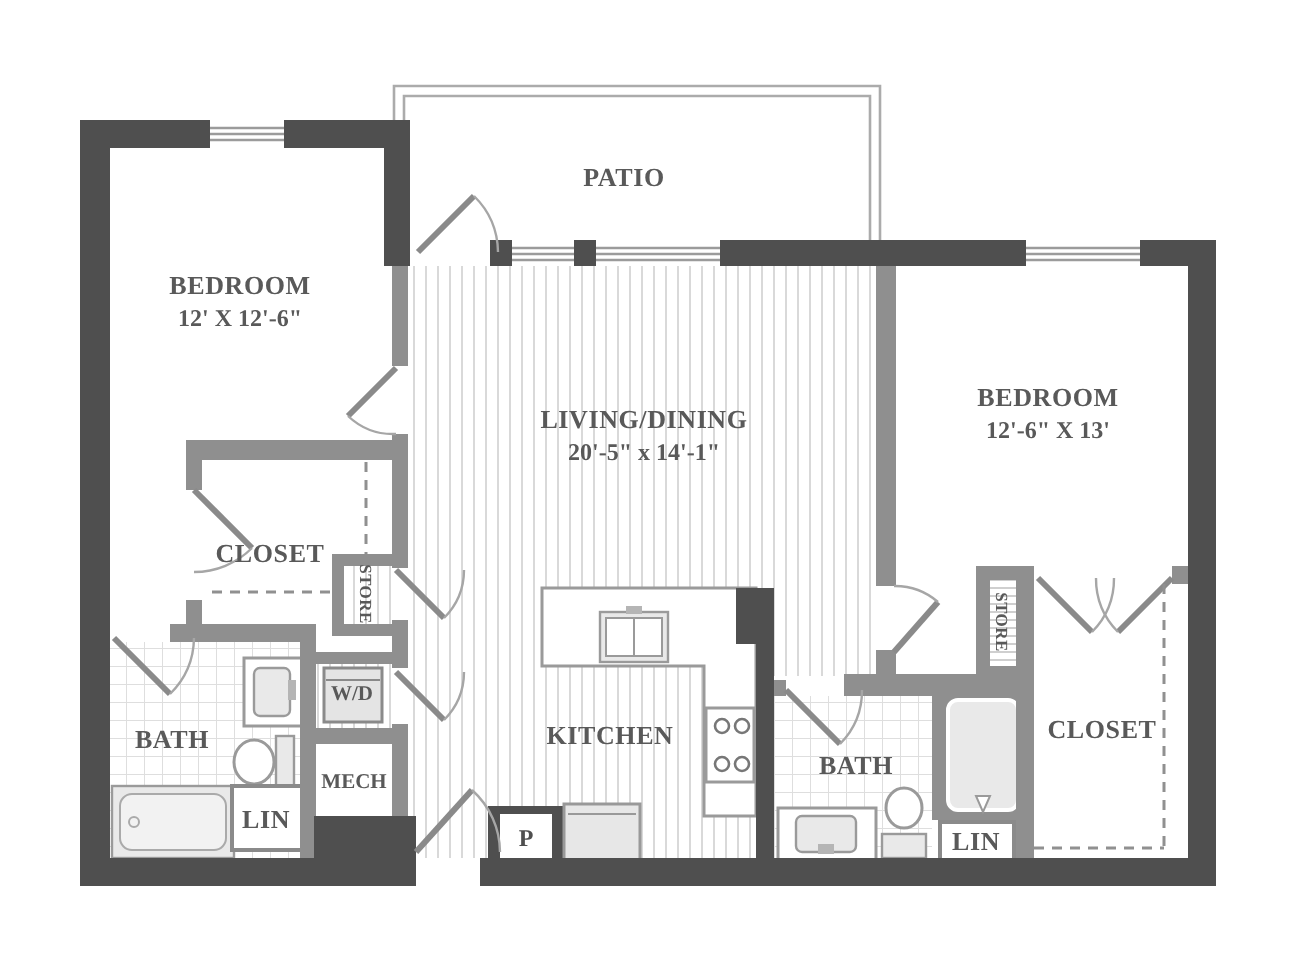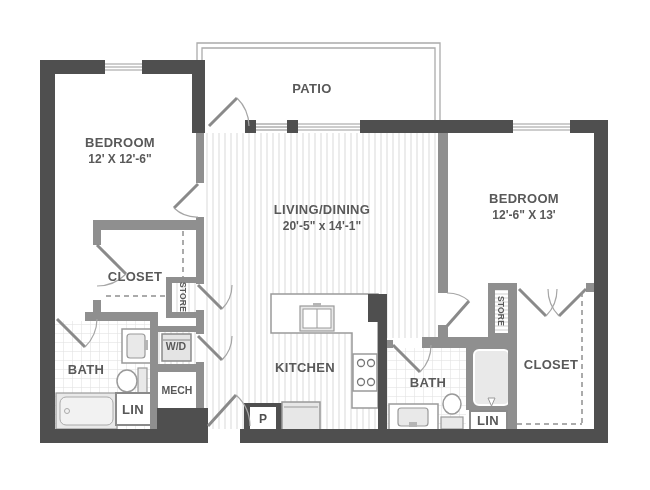--- a/index.html
+++ b/index.html
@@ -1,17 +1,17 @@
 <!DOCTYPE html>
 <html><head>
 <meta charset="utf-8">
 <style>
   html,body{margin:0;padding:0;background:#ffffff;}
   .stage{position:relative;width:650px;height:490px;background:#fef9c3;overflow:hidden;
-         font-family:Liberation Sans, sans-serif;}
+         font-family:Liberation Serif, serif;}
   svg{display:block;}
   .wallD{fill:#4f4f4f;}
   .wallG{fill:#8f8f8f;}
   .fix{fill:#ffffff;stroke:#9a9a9a;stroke-width:1.5;}
   .fixlt{fill:#e9e9e9;stroke:#9a9a9a;stroke-width:1.2;}
   .leaf{stroke:#8a8a8a;stroke-width:3;fill:none;}
   .arc{stroke:#a6a6a6;stroke-width:1.2;fill:none;}
   .dash{stroke:#909090;stroke-width:1.5;fill:none;stroke-dasharray:5 4;}
   .winline{stroke:#9b9b9b;stroke-width:1.2;}
   .patioline{stroke:#ababab;stroke-width:1.3;fill:none;}

